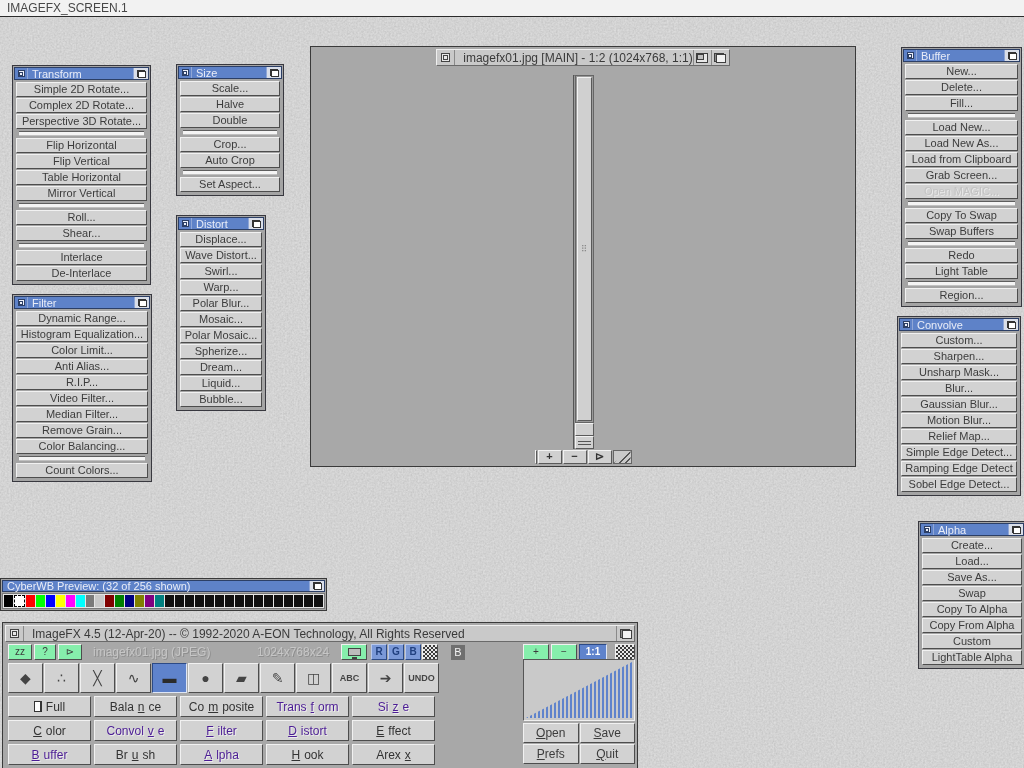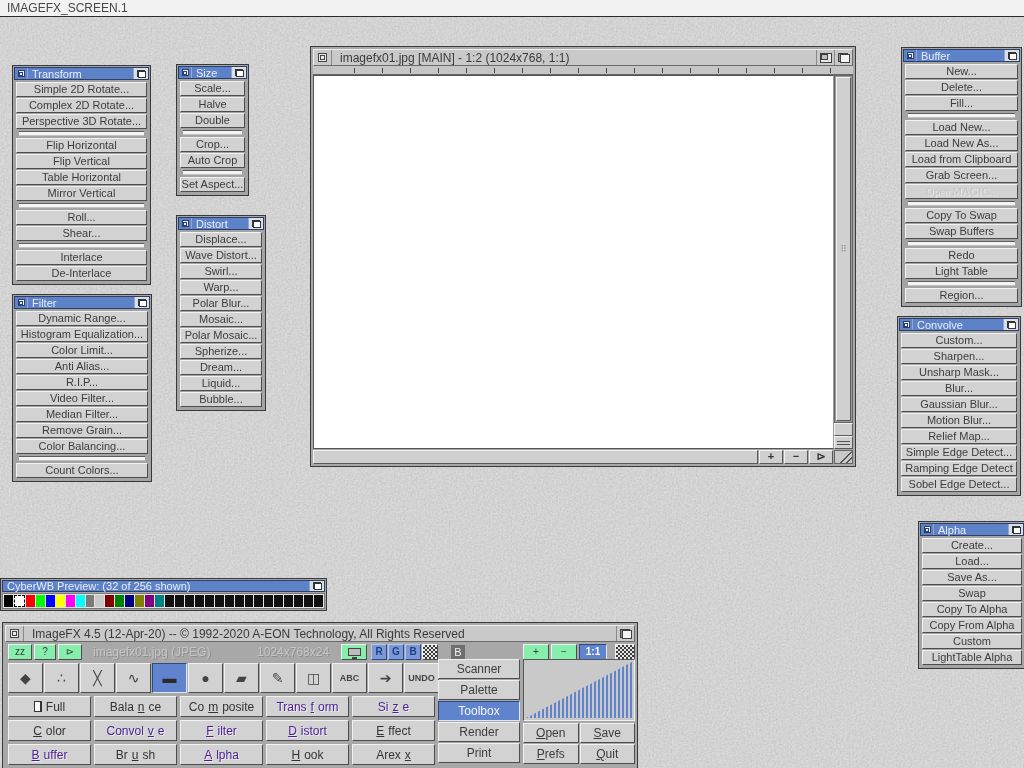--- a/index.html
+++ b/index.html
@@ -54,42 +54,42 @@
   .pt-depth-i { position:relative; width:9px; height:8px; }
   .pt-depth-i::before { content:""; position:absolute; left:0; top:0; width:6px; height:5px;
     background:#9a9a9a; border:1px solid #333; }
   .pt-depth-i::after { content:""; position:absolute; right:0; bottom:0; width:6px; height:5px;
     background:#fff; border:1px solid #333; }
   .pbody { padding:2px 2px; display:flex; flex-direction:column; gap:1px; }
   .pbtn { height:15px; line-height:13px; text-align:center; font-size:11px; color:#3c3c3c;
     background:#d2d2d2; border-top:1px solid #f1f1f1; border-left:1px solid #f1f1f1;
     border-right:1px solid #4d4d4d; border-bottom:1px solid #4d4d4d; white-space:nowrap;
     overflow:hidden; cursor:default; }
-  .pbtn.disabled { color:#c3c3c3; text-shadow:1px 1px 0 #e9e9e9;font-family:Liberation Serif, serif; }
+  .pbtn.disabled { color:#c3c3c3; text-shadow:1px 1px 0 #e9e9e9; }
   .psep { height:5px; margin:1px 3px; background:#f4f4f4; border-top:1px solid #5e5e5e;
     border-bottom:1px solid #c0c0c0; }
 
   [data-panel="transform"] { left:12px;  top:65px;  width:139px; }
-  [data-panel="size"]      { left:176px; top:64px;  width:73px;  }
+  [data-panel="size"]      { left:176px; top:64px;  width:108px;  }
   [data-panel="distort"]   { left:176px; top:215px; width:90px;  }
   [data-panel="filter"]    { left:12px;  top:294px; width:140px; }
   [data-panel="buffer"]    { left:901px; top:47px;  width:121px; }
   [data-panel="convolve"]  { left:897px; top:316px; width:124px; }
   [data-panel="alpha"]     { left:918px; top:521px; width:108px; }
 
   
   .preview { left:0; top:578px; width:327px; height:33px; padding:1px; background:#a4a4a4; }
   .preview .ptitle { height:12px; }
   .palette { display:flex; gap:1px; height:16px; margin-top:1px; background:#e4e4e4;
     border:1px solid #7a7a7a; padding:1px; }
   .swatch { flex:1; }
   .swatch.sel { border:1px dashed #000; }
 
   
-  .mainwin { left:310px; top:46px; width:546px; height:421px; display:flex; flex-direction:column; }
+  .mainwin { left:310px; top:46px; width:546px; height:421px; display:flex; flex-direction:column;align-items:center; }
   .ruler { height:9px; background:#c6c6c6; border-bottom:1px solid #666;
     background-image:repeating-linear-gradient(90deg, transparent 0 27px, #444 27px 28px);
     background-size:100% 5px; background-position:14px 2px; background-repeat:no-repeat; }
   .canvasrow { flex:1; display:flex; min-height:0; }
   .canvas { flex:1; background:#fff; border:1px solid #555; border-right:1px solid #999; }
   .vscrollcol { width:19px; display:flex; flex-direction:column; }
   .vtrack { flex:1; background:#9a9a9a; border:1px solid #666; padding:1px; display:flex; }
   .vthumb { flex:1; background:#d0d0d0; border-top:1px solid #f2f2f2; border-left:1px solid #f2f2f2;
     border-right:1px solid #5a5a5a; border-bottom:1px solid #5a5a5a;
     display:flex; align-items:center; justify-content:center; color:#8a8a8a; font-size:9px; }
@@ -500,27 +500,20 @@
         <div class="gbtn disabled"><u>F</u>ilter</div>
         <div class="gbtn disabled"><u>D</u>istort</div>
         <div class="gbtn"><u>E</u>ffect</div>
         <div class="gbtn disabled"><u>B</u>uffer</div>
         <div class="gbtn">Br<u>u</u>sh</div>
         <div class="gbtn disabled"><u>A</u>lpha</div>
         <div class="gbtn"><u>H</u>ook</div>
         <div class="gbtn">Arex<u>x</u></div>
       </div>
 
-    <div class="sidecol">
-        <div class="sbtn2">Scanner</div>
-        <div class="sbtn2">Palette</div>
-        <div class="sbtn2 sel">Toolbox</div>
-        <div class="sbtn2">Render</div>
-        <div class="sbtn2">Print</div>
-      </div>
 
     <div class="ramp">
         <div class="ramp-fill"></div>
       </div>
 
     <div class="filegrid">
         <div class="fbtn"><u>O</u>pen</div>
         <div class="fbtn"><u>S</u>ave</div>
         <div class="fbtn"><u>P</u>refs</div>
         <div class="fbtn"><u>Q</u>uit</div>

